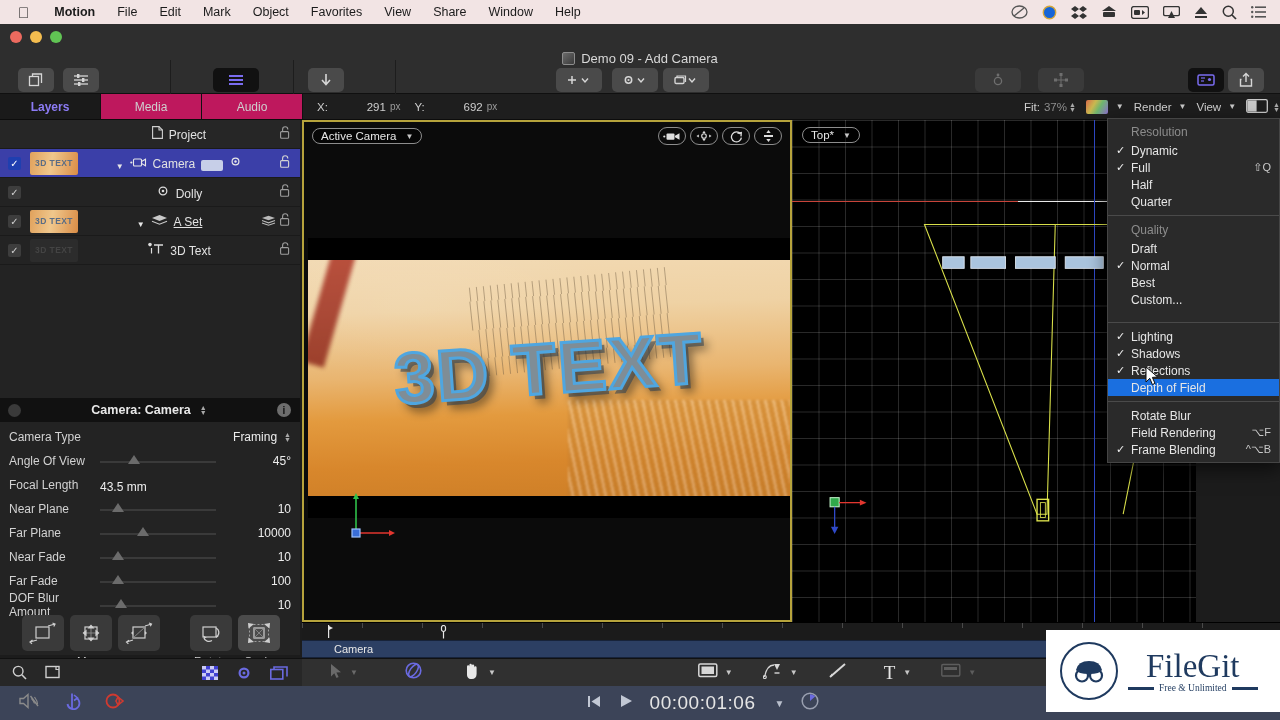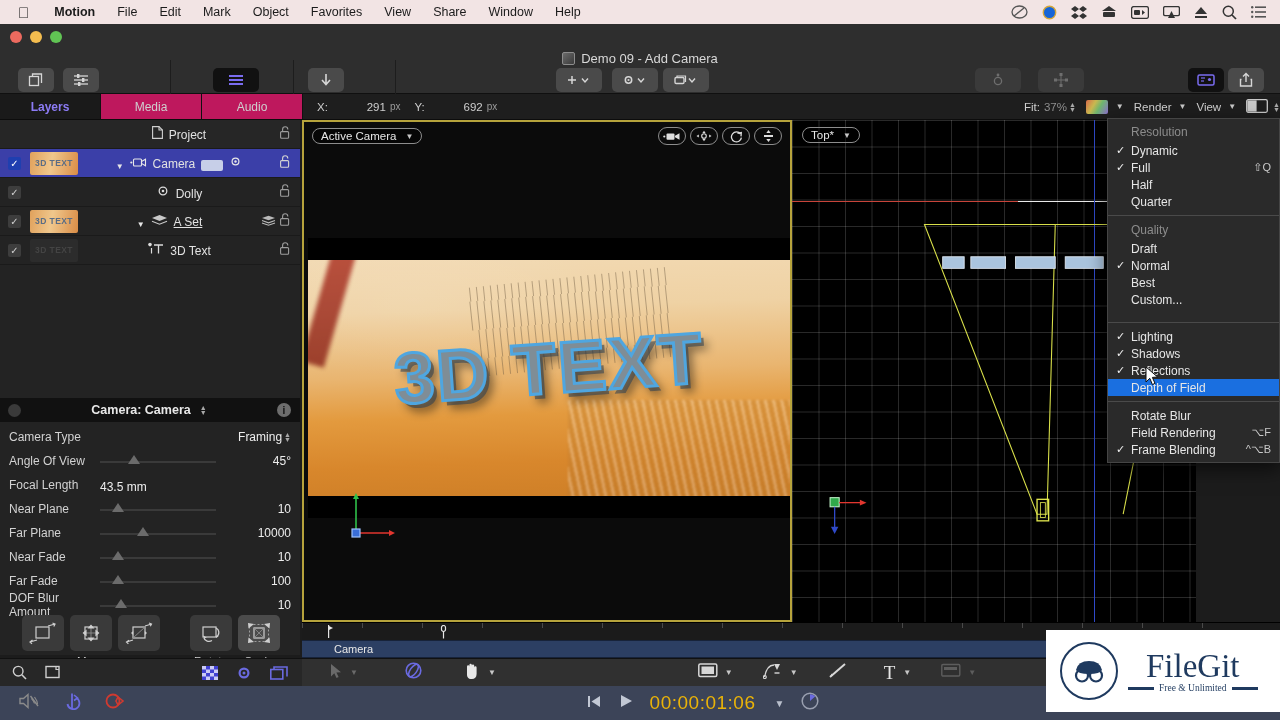--- a/index.html
+++ b/index.html
@@ -218,21 +218,21 @@
   .lefttools { position: absolute; top: 658px; left: 0; width: 302px; height: 28px;
     background: #272727; border-top: 1px solid #111; display: flex; align-items: center; }
   .lefttools .ic { color: #cfcfcf; display: flex; align-items: center; justify-content: center; }
   .canvtools { position: absolute; top: 658px; left: 302px; width: 978px; height: 28px;
     background: #303030; border-top: 1px solid #111; display: flex; align-items: center; gap: 12px; padding: 0 14px; }
 
   .statusbar { position: absolute; top: 686px; left: 0; width: 1280px; height: 34px; background: #3c4458;
     display: flex; align-items: center; }
   .statusbar .lgrp { display: flex; align-items: center; gap: 22px; padding-left: 18px; }
   .statusbar .center { margin-left: auto; margin-right: auto; display: flex; align-items: center; gap: 16px; }
-  .tc { font-size: 19px; color: #eab308; letter-spacing: .5px; }
+  .tc { font-size: 19px; color: #e5e5e5; letter-spacing: .5px; }
 
   
   .watermark { position: absolute; left: 1046px; top: 630px; width: 234px; height: 82px;
     background: #fff; display: flex; align-items: center; gap: 10px; padding-left: 14px; }
   .wm-circle { width: 58px; height: 58px; border-radius: 50%; border: 2.5px solid #1f3a5f;
     display: flex; align-items: center; justify-content: center; flex: none; }
   .wm-txt { display: flex; flex-direction: column; align-items: center; }
   .wm-name { font-family: "Liberation Serif", serif; font-size: 33px; color: #1f3a5f; line-height: 34px; }
   .wm-sub { display: flex; align-items: center; gap: 5px; }
   .wm-sub .ln { width: 26px; height: 3px; background: #1f3a5f; }
@@ -670,21 +670,21 @@
             <span>▼</span>
           </span>
       </span>
       <span class="i">i</span>
     </div>
 
     <div class="props">
       <div class="prow">
         <span class="pl">Camera Type</span>
         <span class="track"></span>
-        <span class="pv" style="display:flex;align-items:center;justify-content:flex-end;">
+        <span class="pv" style="display:flex;align-items:center;justify-content:flex-end;gap:5px">
           <span>Framing</span>
           <span class="stepper">
               <span>▲</span>
               <span>▼</span>
             </span>
         </span>
       </div>
 
       <div class="prow">
         <span class="pl">Angle Of View</span>

